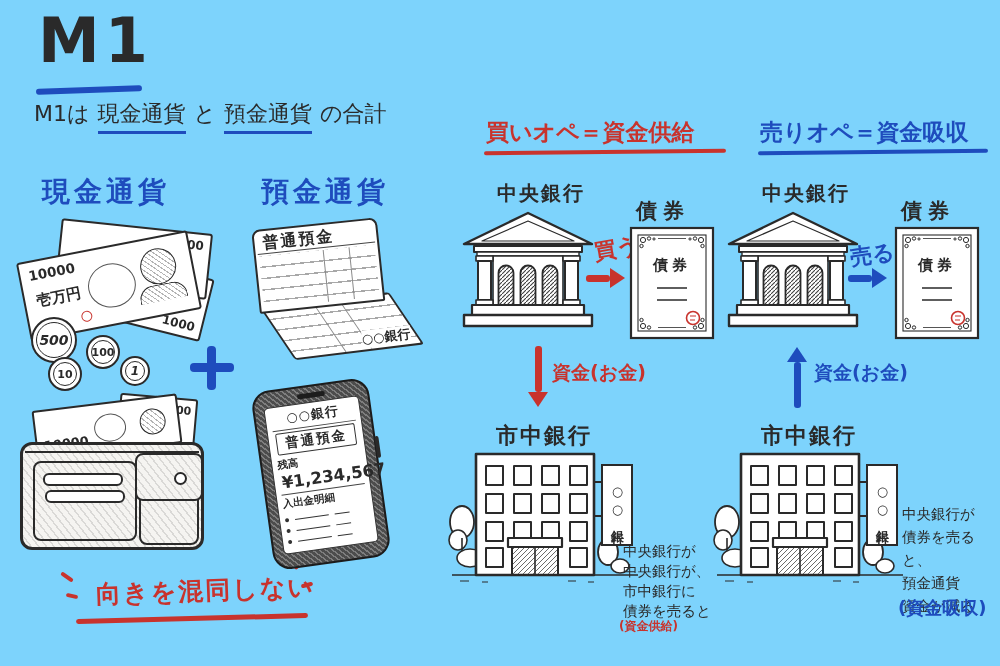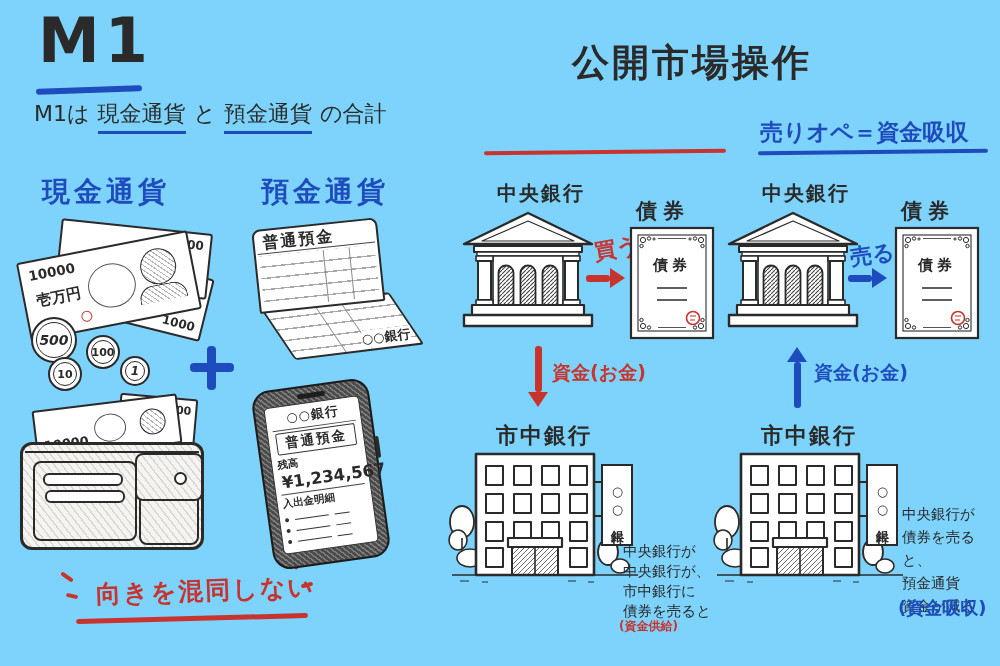--- a/index.html
+++ b/index.html
@@ -189,22 +189,22 @@
     </div>
   </div>
 
   <div class="t red w600" style="left:96px;top:574px;font-size:25px;letter-spacing:2px;transform:rotate(-2deg);">向きを混同しない</div>
   <div class="bar" style="left:76px;top:616px;width:232px;height:4.5px;background:var(--red);transform:rotate(-1.5deg);"></div>
   <div class="tick" style="left:60px;top:575px;width:14px;transform:rotate(35deg);"></div>
   <div class="tick" style="left:66px;top:594px;width:12px;transform:rotate(12deg);"></div>
   <div class="tick" style="left:293px;top:562px;width:14px;transform:rotate(-42deg);"></div>
   <div class="tick" style="left:301px;top:583px;width:12px;transform:rotate(-15deg);"></div>
 
-  <div class="t w600" style="left:572px;top:38px;font-size:37px;letter-spacing:3px;">公開市場操作</div>
-
+
+  <div class="t red w600" style="left:486px;top:117px;font-size:23px;">買いオペ＝資金供給</div>
   <div class="bar" style="left:484px;top:150px;width:242px;height:3.5px;background:var(--red);transform:rotate(-0.6deg);"></div>
 
   <div class="t blue w600" style="left:760px;top:117px;font-size:23px;">売りオペ＝資金吸収</div>
   <div class="bar" style="left:758px;top:150px;width:230px;height:3.5px;background:var(--blue);transform:rotate(-0.6deg);"></div>
 
   <div class="t w600" style="left:497px;top:180px;font-size:20px;letter-spacing:2px;">中央銀行</div>
   <div class="t w600" style="left:762px;top:180px;font-size:20px;letter-spacing:2px;">中央銀行</div>
 
   <svg style="position:absolute;left:458px;top:210px;" width="140" height="130" viewBox="0 0 140 130">
     <g stroke="#2a2a2a" fill="#fff" stroke-linejoin="round">

